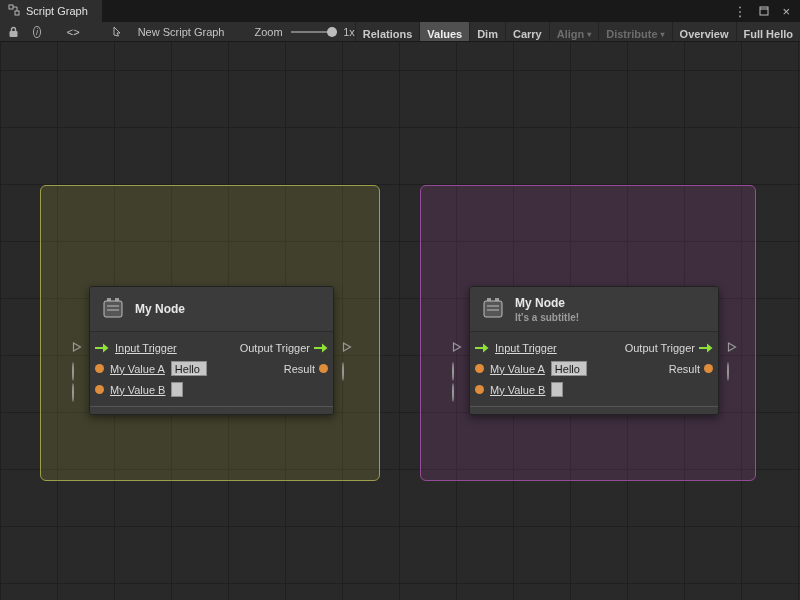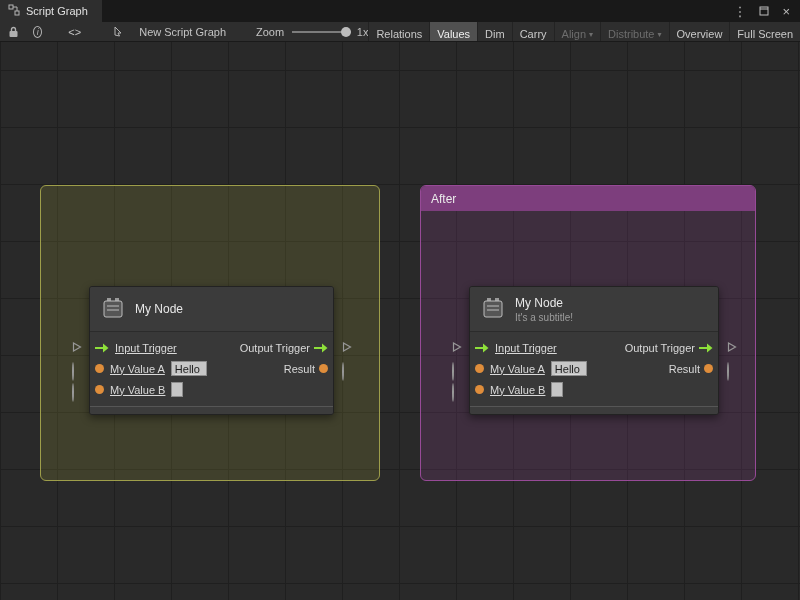--- a/index.html
+++ b/index.html
@@ -33,21 +33,21 @@
   .tb-code { margin-left:26px; letter-spacing:0; color:#c4c4c4; }
   .tb-graph { margin-left:32px; display:flex; align-items:center; gap:14px; }
   .tb-zoom-label { margin-left:30px; }
   .tb-slider { margin-left:8px; position:relative; width:80px; height:12px; }
   .tb-slider .track { position:absolute; left:0; right:0; top:5px; height:2px; background:#7d7d7d; }
   .tb-slider .knob  { position:absolute; right:0; top:1px; width:10px; height:10px; border-radius:50%; background:#bcbcbc; }
   .tb-zoom-value { margin-left:6px; color:#bdbdbd; }
   .tb-buttons { margin-left:auto; display:flex; height:100%; }
   .tb-btn {
     display:flex; align-items:center; padding:12px 7px; border-left:1px solid #232323;
-    flex-shrink:0; color:#c9c9c9; cursor:default;
+    flex-shrink:0; color:#c9c9c9; cursor:default;font-weight:bold;
   }
   .tb-btn.active { background:#505050; color:#efefef; }
   .tb-btn.disabled { color:#6d6d6d; }
   .caret { font-size:8px; margin-left:3px; }
 
   
   .canvas {
     position:relative; width:800px; height:558px;
     background-color:#292929;
     background-image:
@@ -70,21 +70,21 @@
 
   
   .node {
     position:absolute; left:48px; top:100px;
     background:#383838; border:1px solid #222; border-radius:3px;
     box-shadow:0 3px 8px rgba(0,0,0,0.45);
     font-size:11px; color:#d9d9d9;
   }
   #node-before { width:245px; }
   #node-after  { width:250px; }
-  .node-header { display:flex; align-items:center; gap:9px; padding:8px 10px; min-height:43px; border-bottom:1px solid #2b2b2b; background:#3b3b3b; border-radius:2px 2px 0 0; }
+  .node-header { display:flex; align-items:center; gap:9px; padding:8px 10px; min-height:43px; border-bottom:1px solid #2b2b2b; background:#3b3b3b; border-radius:2px 2px 0 0;font-weight:bold; }
   .node-titles { display:flex; flex-direction:column; justify-content:center; }
   .node-title { font-size:12px; color:#e8e8e8; }
   .node-subtitle { font-size:10px; color:#9c9c9c; margin-top:2px; }
   .node-rows { padding-top:5px; }
   .row { height:21px; display:flex; align-items:center; padding:0 5px; position:relative; }
   .pleft  { display:flex; align-items:center; gap:6px;text-decoration:underline; }
   .pright { position:absolute; right:5px; display:flex; align-items:center; gap:4px; }
   .dot { width:9px; height:9px; border-radius:50%; background:#df8d3b; }
   .arrow svg { display:block; }
   .field {
@@ -179,21 +179,21 @@
       <span class="caret">▾</span>
     </span>
     <span class="tb-btn disabled">
       <span>Distribute</span>
       <span class="caret">▾</span>
     </span>
     <span class="tb-btn">
       <span>Overview</span>
     </span>
     <span class="tb-btn">
-      <span>Full Screen</span>
+      <span>Full Hello</span>
     </span>
   </span>
 </div>
 
 <div class="canvas">
 
   <div class="group" id="group-before">
 
     <span class="eport ep-l1">
       <svg width="10" height="10" viewBox="0 0 10 10">
@@ -262,23 +262,20 @@
             <span>My Value B</span>
             <input class="field small" style="">
           </span>
         </div>
       </div>
       <div class="node-footer"></div>
     </div>
   </div>
 
   <div class="group" id="group-after">
-    <div class="group-header">
-      <span>After</span>
-    </div>
 
     <span class="eport ep-l1">
       <svg width="10" height="10" viewBox="0 0 10 10">
           <polygon points="1.5,1 8.5,5 1.5,9" fill="none" stroke="#989898" stroke-width="1.2"></polygon>
         </svg>
     </span>
     <span class="eport ep-l2"><span class="ecircle"></span></span>
     <span class="eport ep-l3"><span class="ecircle"></span></span>
     <span class="eport ep-r1">
       <svg width="10" height="10" viewBox="0 0 10 10">

